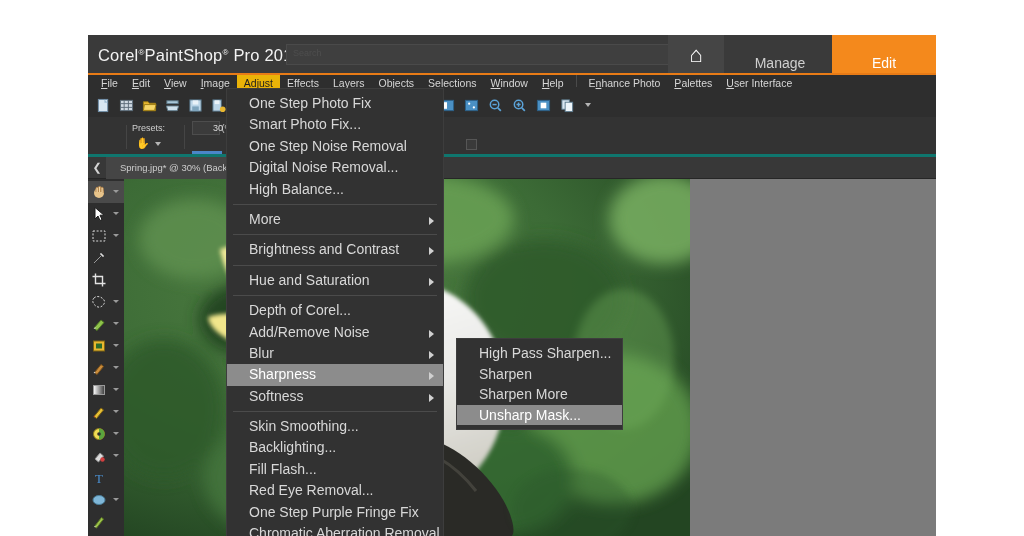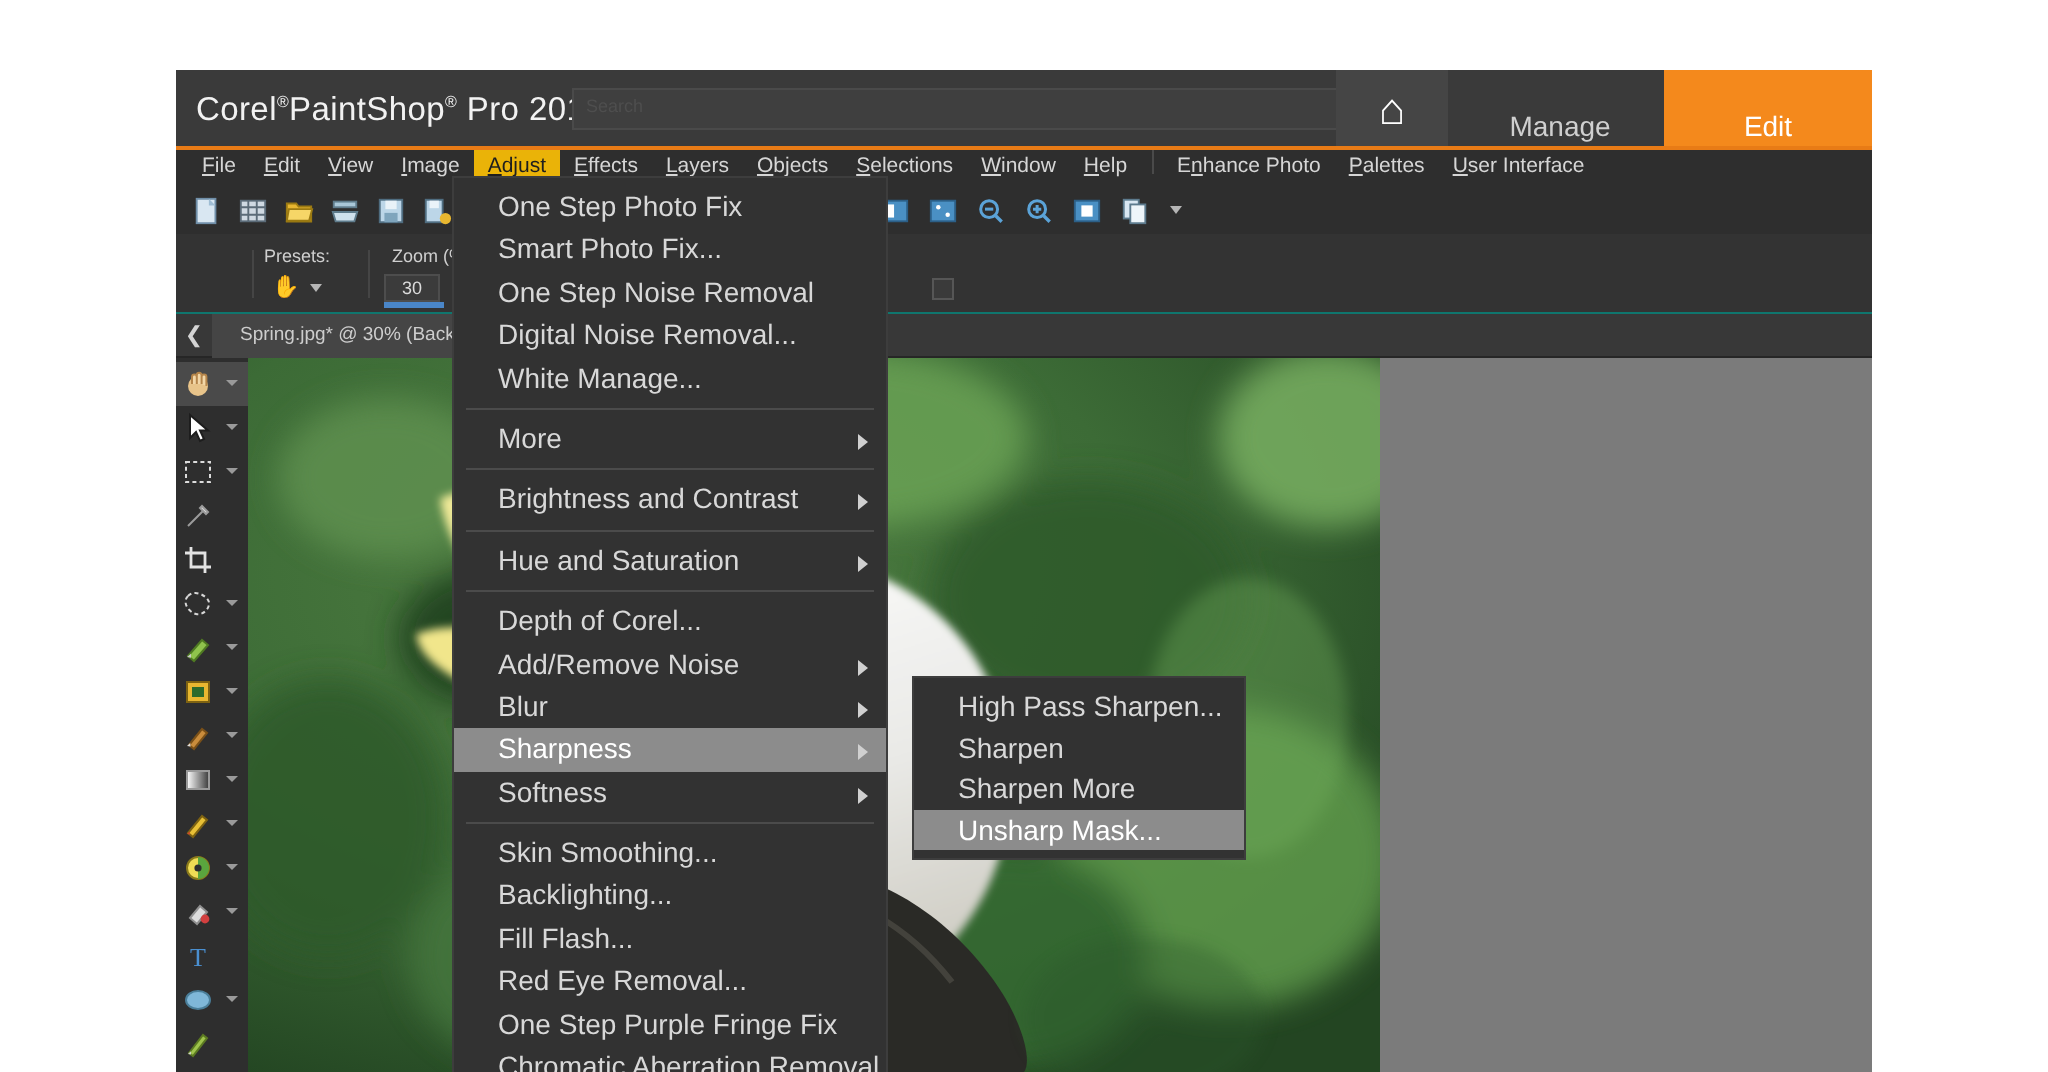--- a/index.html
+++ b/index.html
@@ -97,38 +97,38 @@
     border-left: 3px solid transparent; border-right: 3px solid transparent;
     border-top: 4px solid #b5b5b5;
     margin-left: 1px;
   }
 
   
   .optionsbar {
     height: 40px;
     background: #333333;
     position: relative;
-    border-bottom: 1px solid #0f766e;
+    border-bottom: 3px solid #0f766e;
   }
   .opt-label { position: absolute; font-size: 9px; color: #cfcfcf; }
   .opt-presets-lbl { left: 44px; top: 6px; }
   .opt-zoom-lbl { left: 108px; top: 6px; }
   .preset-swatch {
     position: absolute; left: 48px; top: 20px;
     width: 14px; height: 13px;
     display: flex; align-items: center; justify-content: center;
     font-size: 11px; color: #e6e6e6;
   }
   .preset-caret { position: absolute; left: 66px; top: 25px; }
   .zoom-field {
-    position: absolute; left: 104px; top: 20px;
+    position: absolute; left: 104px; top: 4px;
     width: 28px; height: 14px;
     background: #3b3b3b; border: 1px solid #4d4d4d;
     color: #dadada; font-size: 9px;
-    padding-left: 8px; line-height: 13px;
+    padding-left: 20px; line-height: 13px;
   }
   .zoom-underline {
     position: absolute; left: 104px; top: 34px;
     width: 30px; height: 3px; background: #4a86c8;
   }
   .opt-mini {
     position: absolute; top: 22px;
     width: 11px; height: 11px;
     border: 1px solid #565656; background: #3a3a3a;
   }
@@ -530,21 +530,21 @@
         </svg>
       </div>
     </div>
   </div>
 
   <div class="dropdown" id="adjust-menu">
       <div class="mi"><span>One Step Photo Fix</span></div>
       <div class="mi"><span>Smart Photo Fix...</span></div>
       <div class="mi"><span>One Step Noise Removal</span></div>
       <div class="mi"><span>Digital Noise Removal...</span></div>
-      <div class="mi"><span>White Manage...</span></div>
+      <div class="mi"><span>High Balance...</span></div>
       <div class="mi-divider"></div>
       <div class="mi"><span>More</span><span class="arrow"></span></div>
       <div class="mi-divider"></div>
       <div class="mi"><span>Brightness and Contrast</span><span class="arrow"></span></div>
       <div class="mi-divider"></div>
       <div class="mi"><span>Hue and Saturation</span><span class="arrow"></span></div>
       <div class="mi-divider"></div>
       <div class="mi"><span>Depth of Corel...</span></div>
       <div class="mi"><span>Add/Remove Noise</span><span class="arrow"></span></div>
       <div class="mi"><span>Blur</span><span class="arrow"></span></div>

